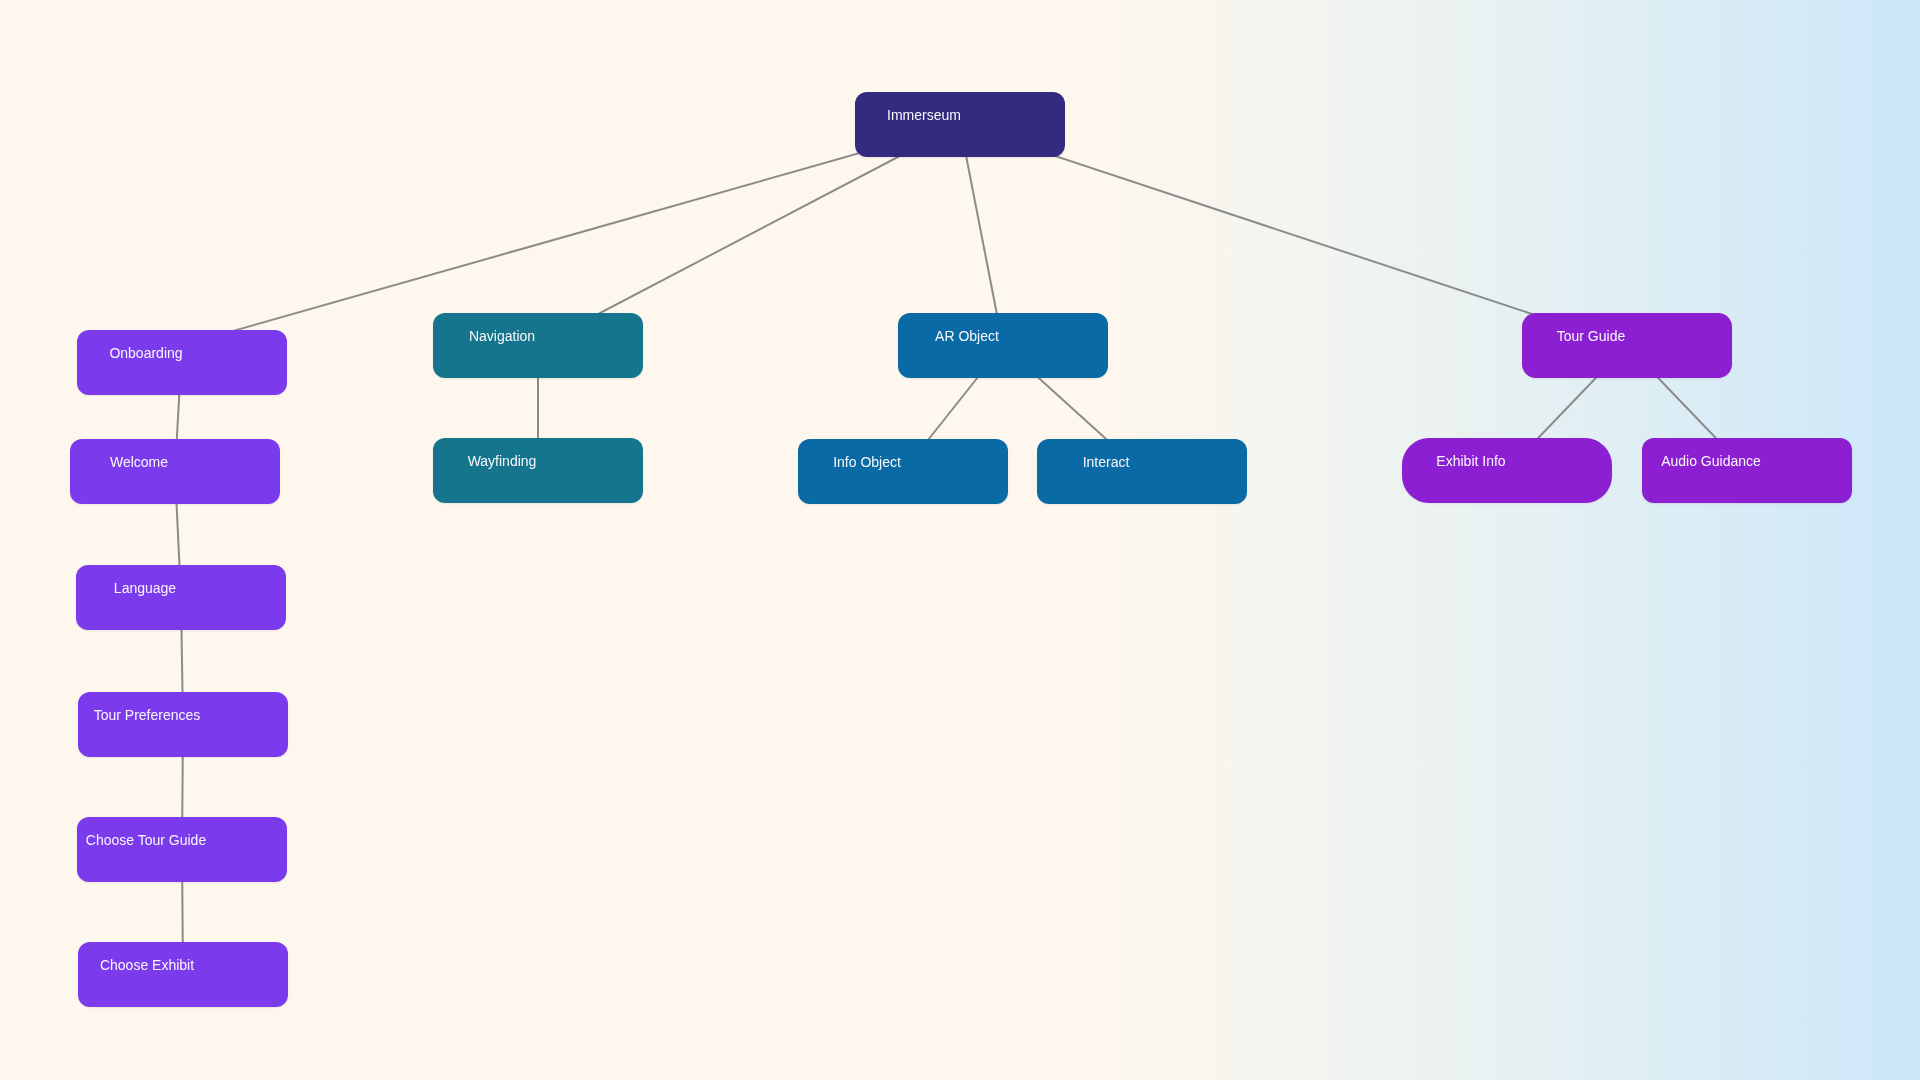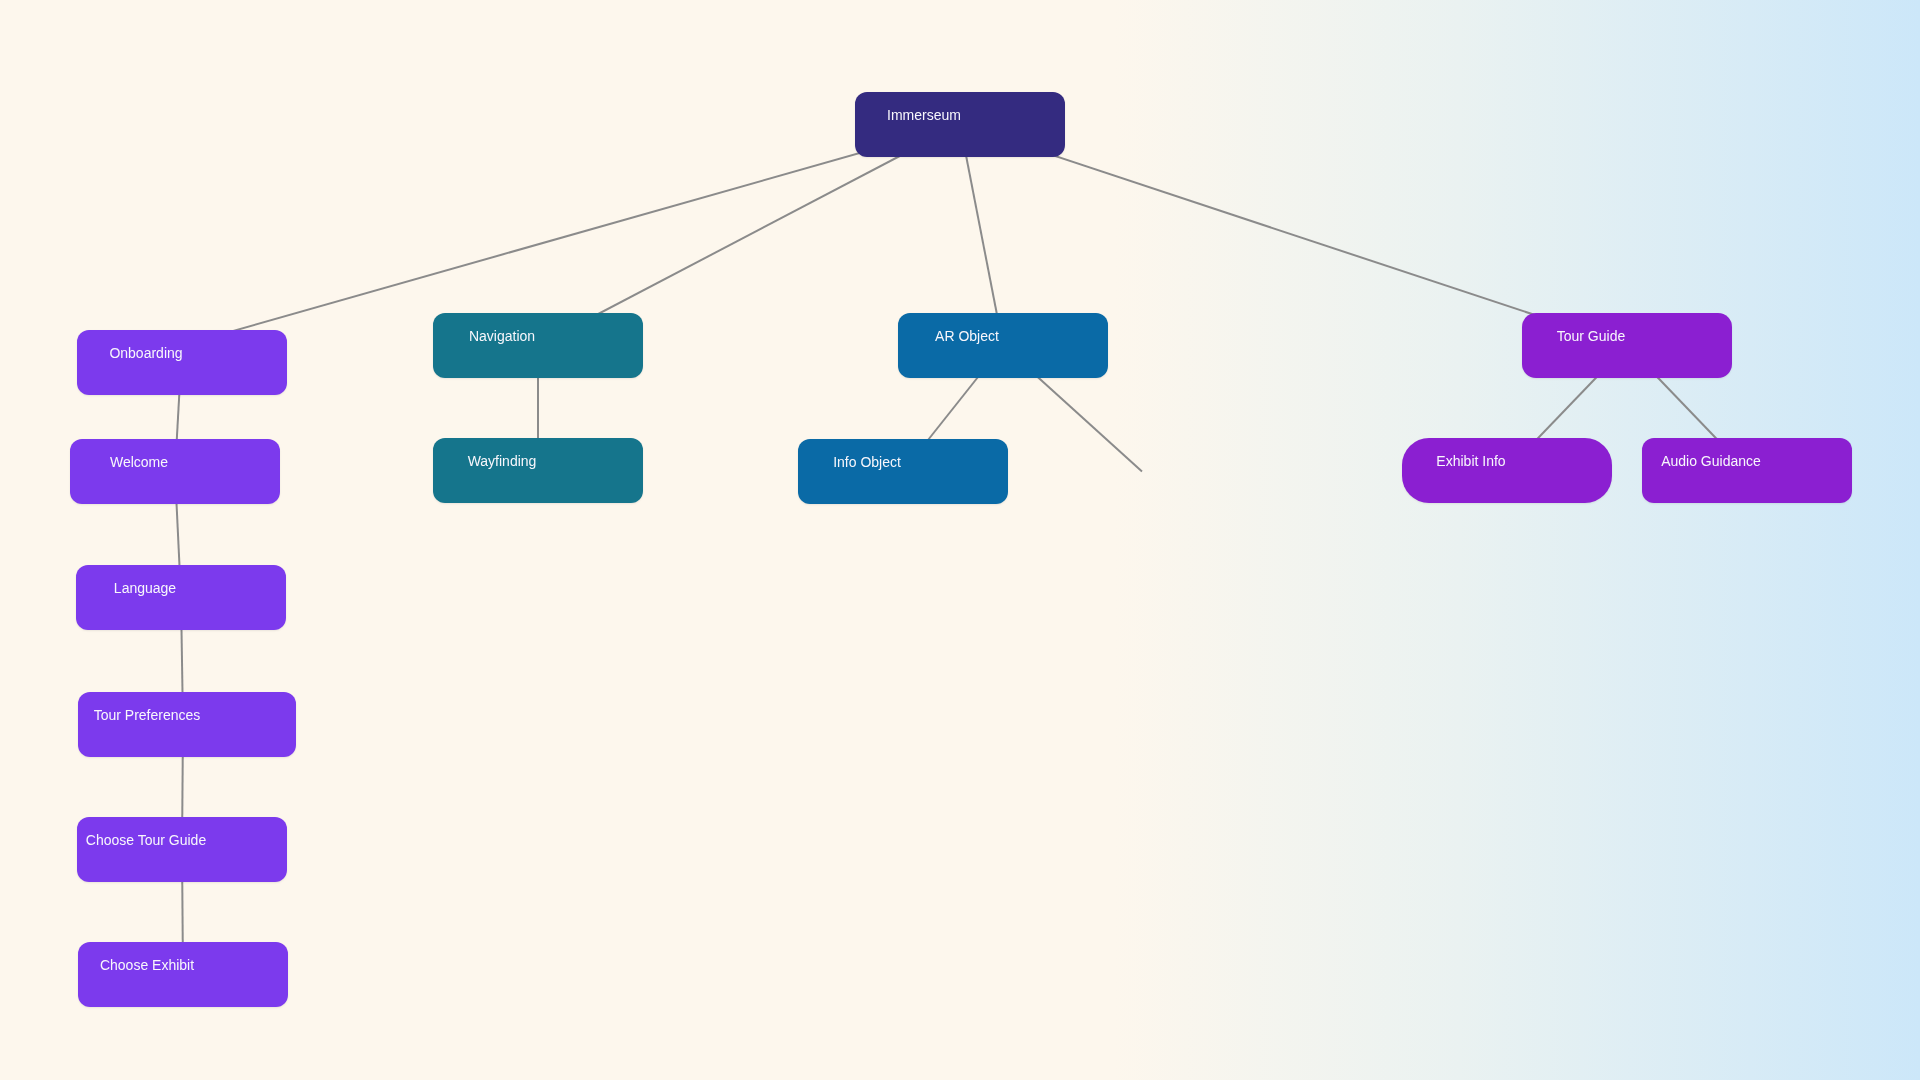--- a/index.html
+++ b/index.html
@@ -81,30 +81,33 @@
   </div>
   <div class="node" style="left: 70px; top: 439px; width: 210px; height: 65px; background: rgb(124, 58, 237);">
     <span class="node-label">Welcome</span>
   </div>
   <div class="node" style="left: 433px; top: 438px; width: 210px; height: 65px; background: rgb(21, 117, 140); text-decoration: underline;">
     <span class="node-label">Wayfinding</span>
   </div>
   <div class="node" style="left: 798px; top: 439px; width: 210px; height: 65px; background: rgb(10, 106, 166);">
     <span class="node-label">Info Object</span>
   </div>
+  <div class="node" style="left: 1037px; top: 439px; width: 210px; height: 65px; background: rgb(10, 106, 166);">
+    <span class="node-label">Interact</span>
+  </div>
   <div class="node" style="left: 1402px; top: 438px; width: 210px; height: 65px; background: rgb(139, 31, 209); border-radius: 27px;">
     <span class="node-label">Exhibit Info</span>
   </div>
   <div class="node" style="left: 1642px; top: 438px; width: 210px; height: 65px; background: rgb(139, 31, 209);">
     <span class="node-label">Audio Guidance</span>
   </div>
   <div class="node" style="left: 76px; top: 565px; width: 210px; height: 65px; background: rgb(124, 58, 237);">
     <span class="node-label">Language</span>
   </div>
-  <div class="node" style="left: 78px; top: 692px; width: 210px; height: 65px; background: rgb(124, 58, 237); padding-left: 8px;">
+  <div class="node" style="left: 78px; top: 692px; width: 210px; height: 65px; background: rgb(124, 58, 237);">
     <span class="node-label">Tour Preferences</span>
   </div>
   <div class="node" style="left: 77px; top: 817px; width: 210px; height: 65px; background: rgb(124, 58, 237);">
     <span class="node-label">Choose Tour Guide</span>
   </div>
   <div class="node" style="left: 78px; top: 942px; width: 210px; height: 65px; background: rgb(124, 58, 237);">
     <span class="node-label">Choose Exhibit</span>
   </div>
 </div>
 

